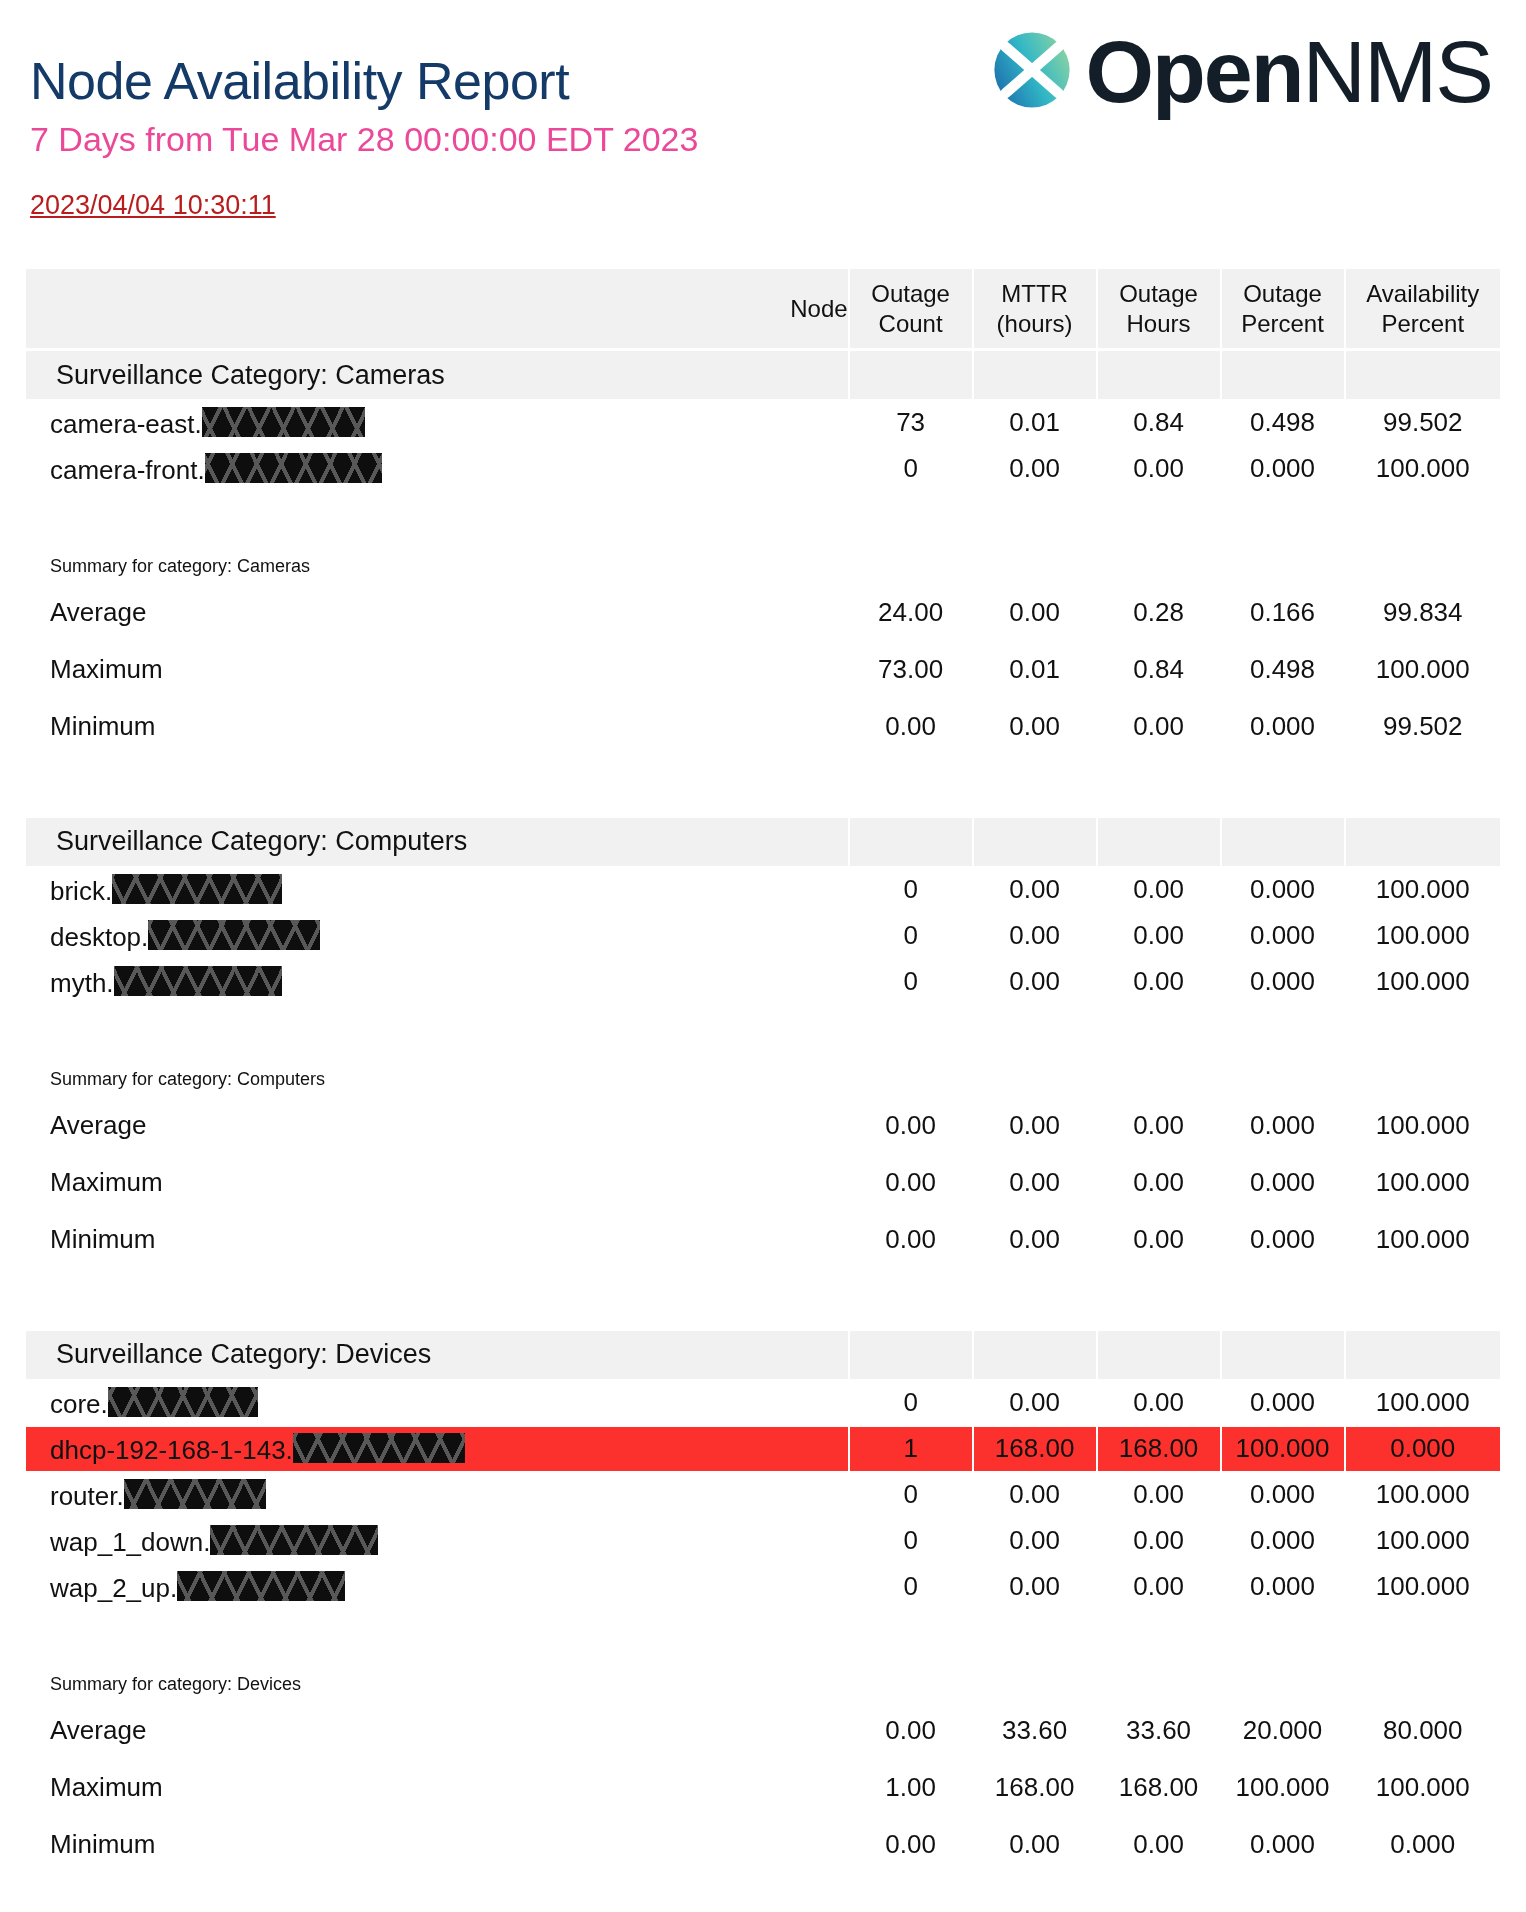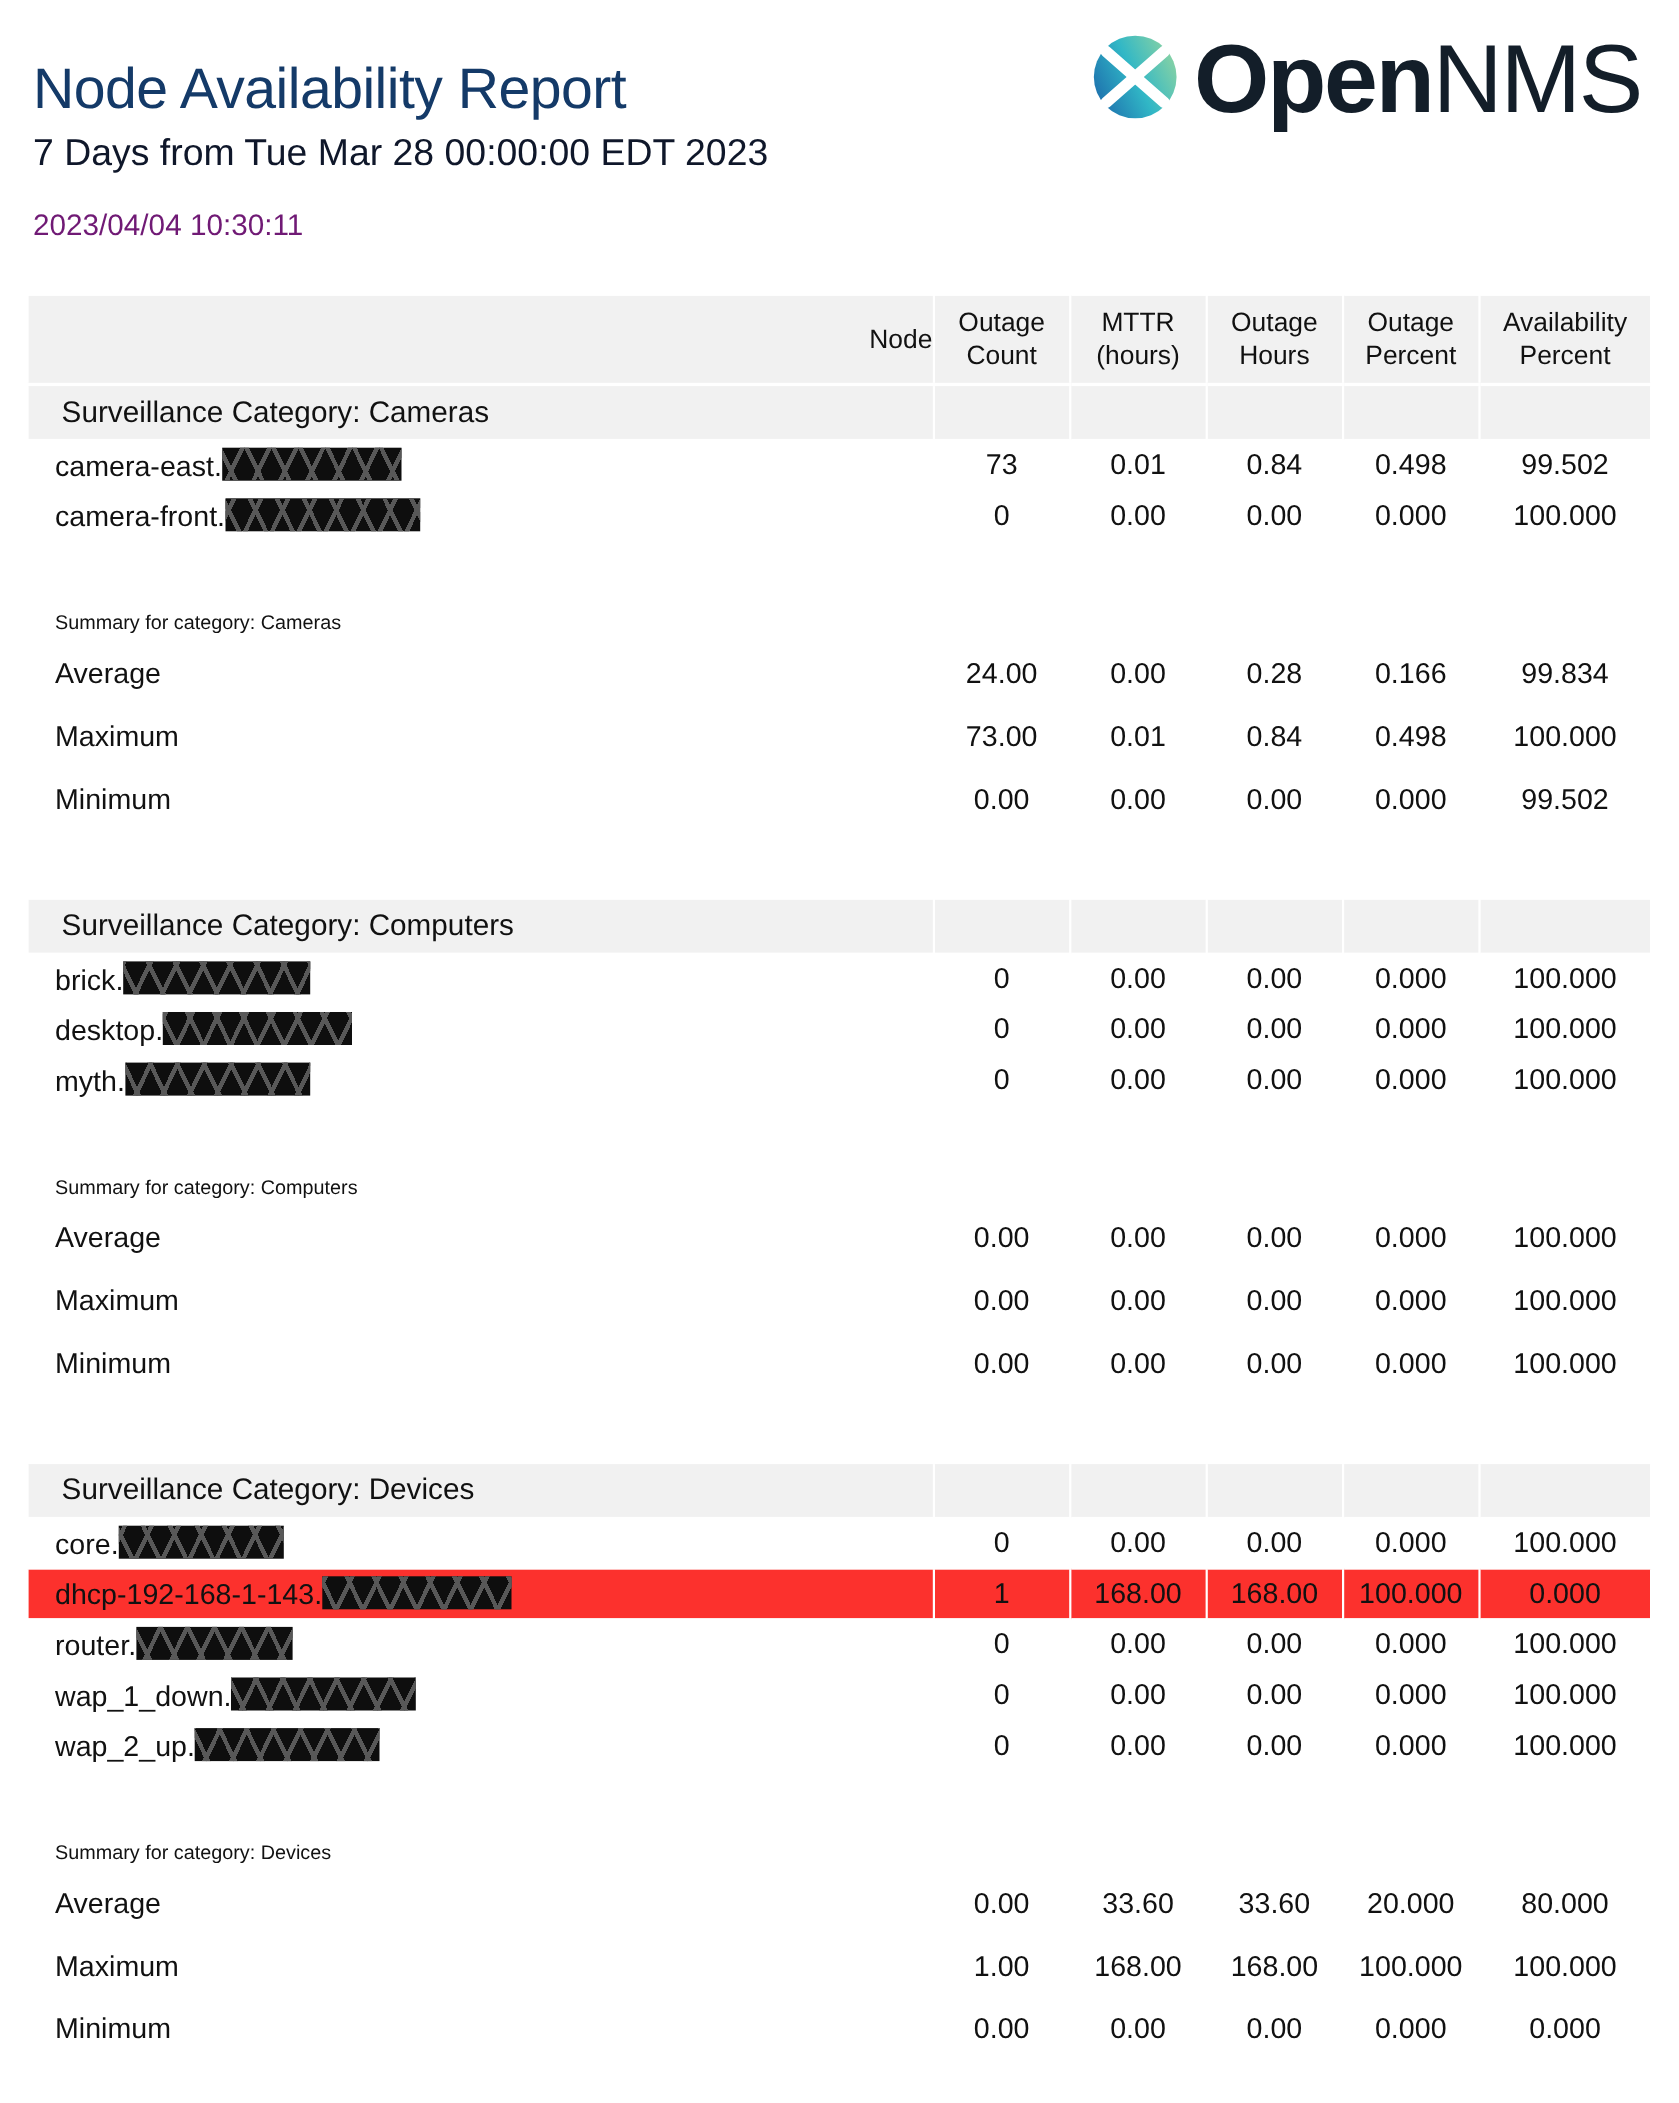--- a/index.html
+++ b/index.html
@@ -25,40 +25,41 @@
     font-size: 52px;
     font-weight: 400;
     letter-spacing: -0.5px;
     color: #143a68;
     line-height: 1.05;
   }
   .titles h2 {
     margin-top: 12px;
     font-size: 34px;
     font-weight: 400;
-    color: #0f172a;
+    color: #ec4899;
     line-height: 1.1;
   }
   .logo { display: flex; align-items: flex-start; gap: 14px; margin-top: 2px; justify-content: flex-end; }
   .logo svg { display: block; }
   .wordmark {
     font-size: 88px;
     line-height: 80px;
     letter-spacing: -2px;
     color: #131e29;
     white-space: nowrap;
     margin-top: 2px;
   }
   .wordmark .wm-bold { font-weight: 700; }
   .wordmark .wm-light { font-weight: 400; }
 
   .timestamp {
     margin: 32px 0 0 30px;
     font-size: 27px;
-    color: #701a75;
+    color: #b91c1c;
+    text-decoration: underline;
   }
 
   
   table.report-table {
     border-collapse: collapse;
     table-layout: fixed;
     width: 1478px;
     margin: 46px 24px 0 24px;
   }
   td, th { border: 2px solid #ffffff; vertical-align: middle; }

